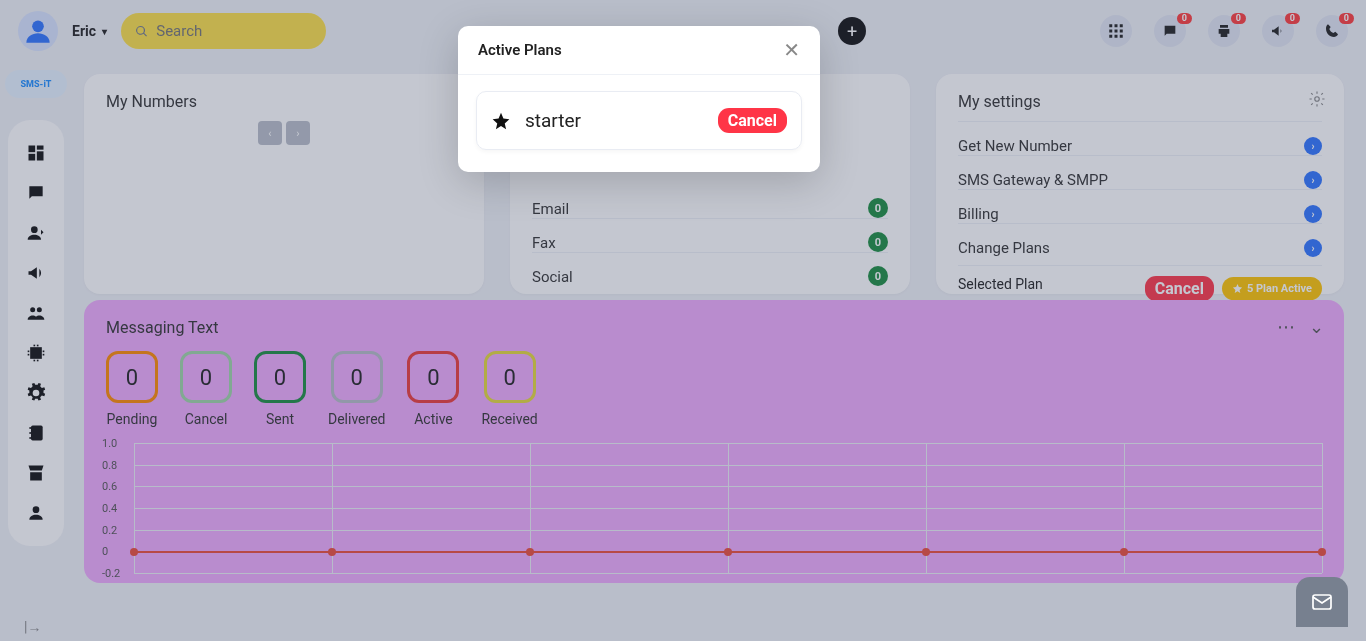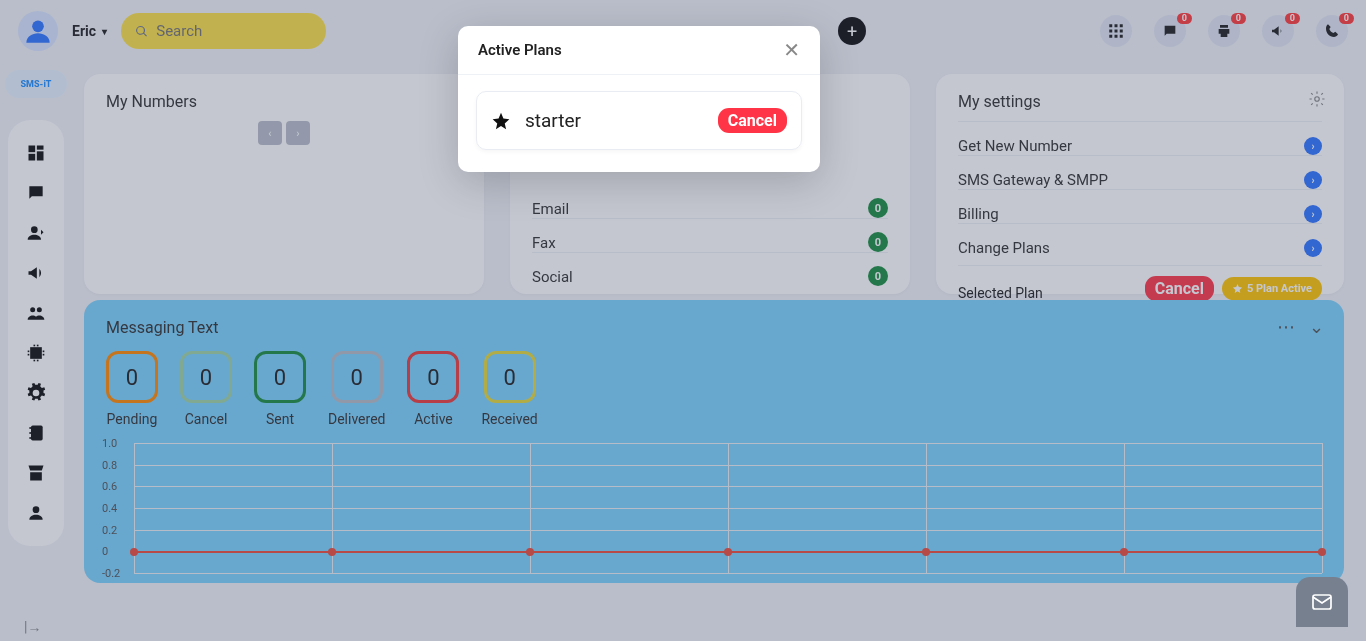--- a/index.html
+++ b/index.html
@@ -35,26 +35,26 @@
   .card.h{height:220px;position:relative}
   .title{font-size:16px;color:#333;margin-bottom:10px}
   .navarrows{display:flex;gap:4px;justify-content:center;margin-top:6px}
   .navarrows span{width:24px;height:24px;background:#b9bec9;border-radius:4px;display:flex;align-items:center;justify-content:center;color:#fff;font-size:11px}
   .chanrow,.setrow{display:flex;align-items:flex-end;justify-content:space-between;height:34px;border-top:1px solid #eef1f6;font-size:15px;color:#333}
   .chanrow:first-of-type,.setrow:first-of-type{border-top:none}
   .count{background:#1a8d3f;color:#fff;border-radius:50%;width:20px;height:20px;display:flex;align-items:center;justify-content:center;font-size:11px;font-weight:700}
   .go{background:#2f74ff;color:#fff;border-radius:50%;width:18px;height:18px;display:flex;align-items:center;justify-content:center;font-size:10px;font-weight:900}
   .gear{position:absolute;top:16px;right:18px;color:#888}
   .gear svg{width:18px;height:18px;fill:none;stroke:#888;stroke-width:1.5}
-  .planline{display:flex;align-items:flex-end;justify-content:space-between;margin-top:8px;padding-top:10px;border-top:1px solid #eef1f6}
+  .planline{display:flex;align-items:flex-start;justify-content:space-between;margin-top:8px;padding-top:10px;border-top:1px solid #eef1f6}
   .cancel-pill{background:#ff3547;color:#fff;font-size:16px;font-weight:700;border-radius:11px;padding:3px 10px}
   .active-pill{background:#ffc400;color:#fff;font-size:11px;font-weight:700;border-radius:14px;padding:5px 10px;display:inline-flex;align-items:center;gap:4px}
   .active-pill svg{width:11px;height:11px;fill:#fff}
   
-  .msgcard{background:#7dd3fc;border-radius:16px;padding:18px 22px 0;position:relative}
+  .msgcard{background:#f0abfc;border-radius:16px;padding:18px 22px 0;position:relative}
   .msgcard .moremenu{position:absolute;top:16px;right:20px;display:flex;gap:14px;color:#555;font-size:18px}
   .stats{display:flex;gap:22px;margin:14px 0 16px}
   .stat{display:flex;flex-direction:column;align-items:center;gap:8px}
   .box{width:52px;height:52px;border:3px solid;border-radius:12px;display:flex;align-items:center;justify-content:center;font-size:22px;font-weight:400}
   .statlbl{font-size:14px;color:#333}
   .chart{height:140px;position:relative;margin-left:28px}
   .ytick{position:absolute;left:-32px;font-size:11px;color:#555}
   .grid{position:absolute;left:0;right:0;border-top:1px solid #eceff5}
   .redline{position:absolute;left:0;right:0;height:2px;background:#ec4b3a}
   .dot{position:absolute;width:8px;height:8px;border-radius:50%;background:#ec4b3a;top:-3px}

